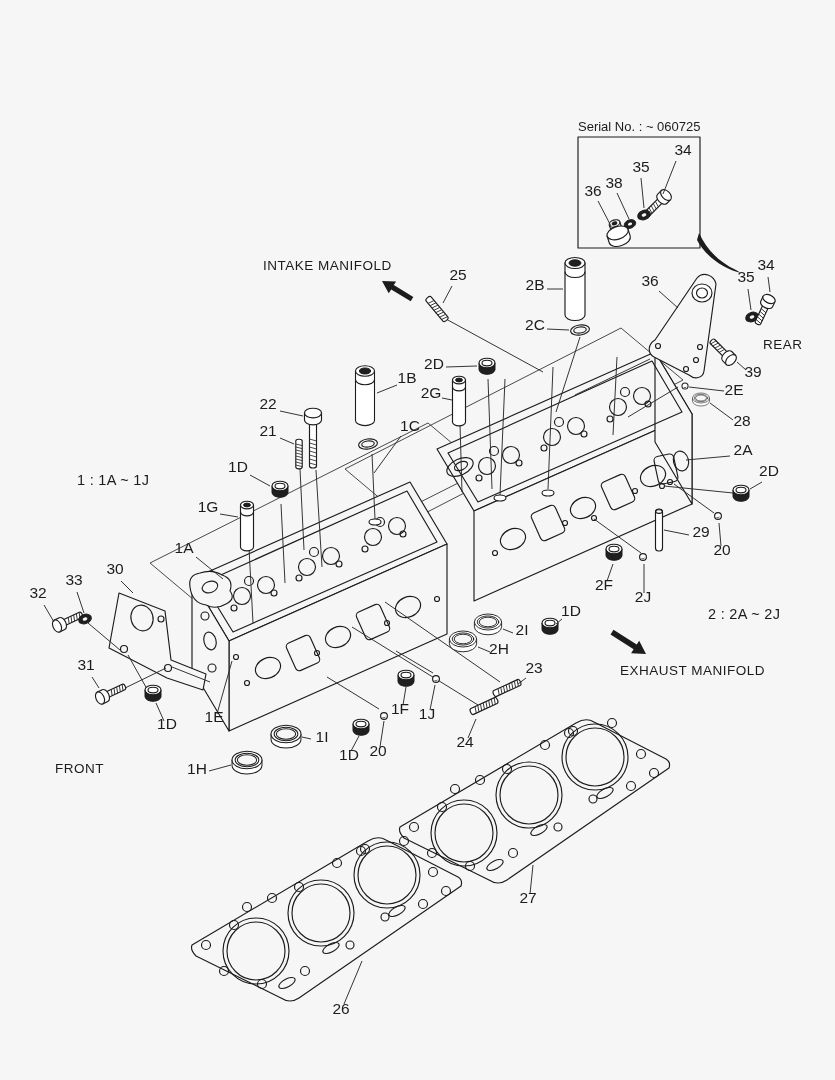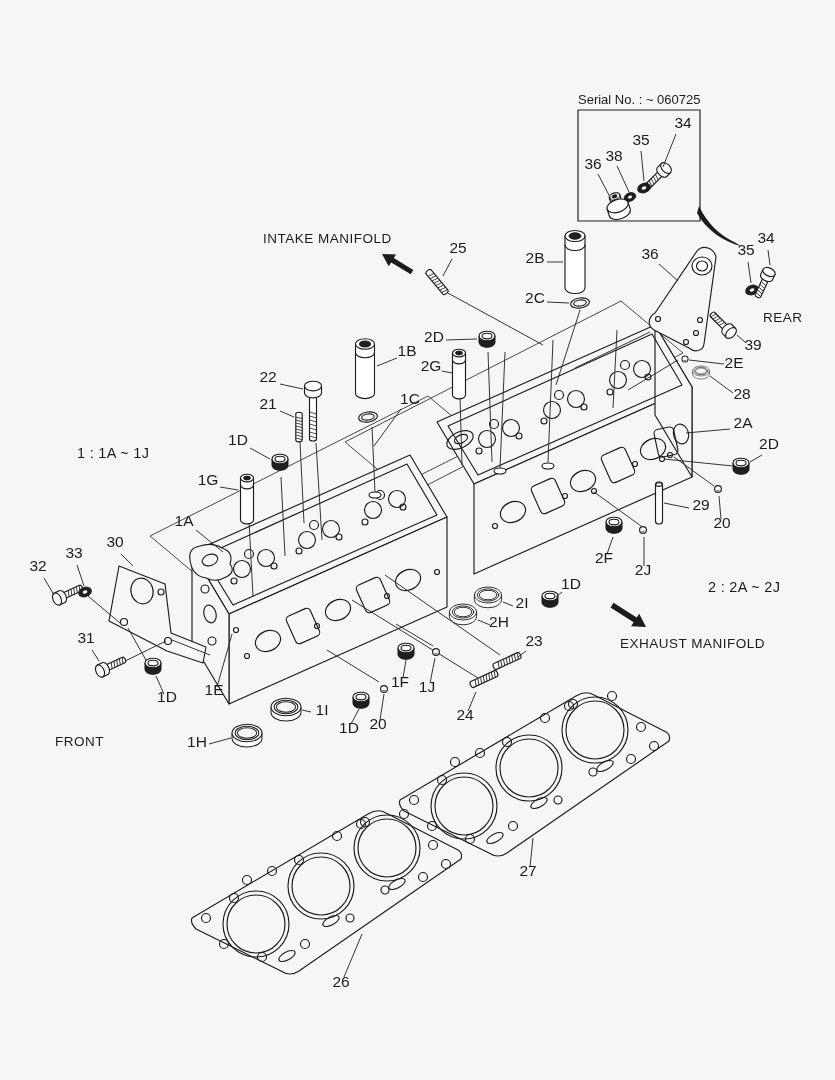--- a/index.html
+++ b/index.html
@@ -1,16 +1,16 @@
 <!DOCTYPE html>
 <html><head>
 <meta charset="utf-8">
 <style>
   html,body{margin:0;padding:0;background:#f6f6f6;}
-  #stage{width:835px;height:1016px;position:relative;}
+  #stage{width:835px;height:1016px;position:relative;margin-top:27px;}
   svg{display:block;}
   svg text{font-family:"Liberation Sans","DejaVu Sans",sans-serif;fill:#1c1c1c;}
   .callout{font-size:15.5px;text-anchor:middle;}
   .t-side{font-size:13.5px;letter-spacing:.5px;}
   .t-serial{font-size:13px;}
   .t-group{font-size:14.5px;letter-spacing:.3px;}
   .s{stroke:#1c1c1c;stroke-width:1.15;fill:none;stroke-linecap:round;stroke-linejoin:round;}
   .sf{stroke:#1c1c1c;stroke-width:1.15;fill:#f6f6f6;stroke-linejoin:round;}
   .sw{stroke:#1c1c1c;stroke-width:1.15;fill:#ffffff;stroke-linejoin:round;}
   .dk{stroke:#1c1c1c;stroke-width:1;fill:#1f1f1f;}

